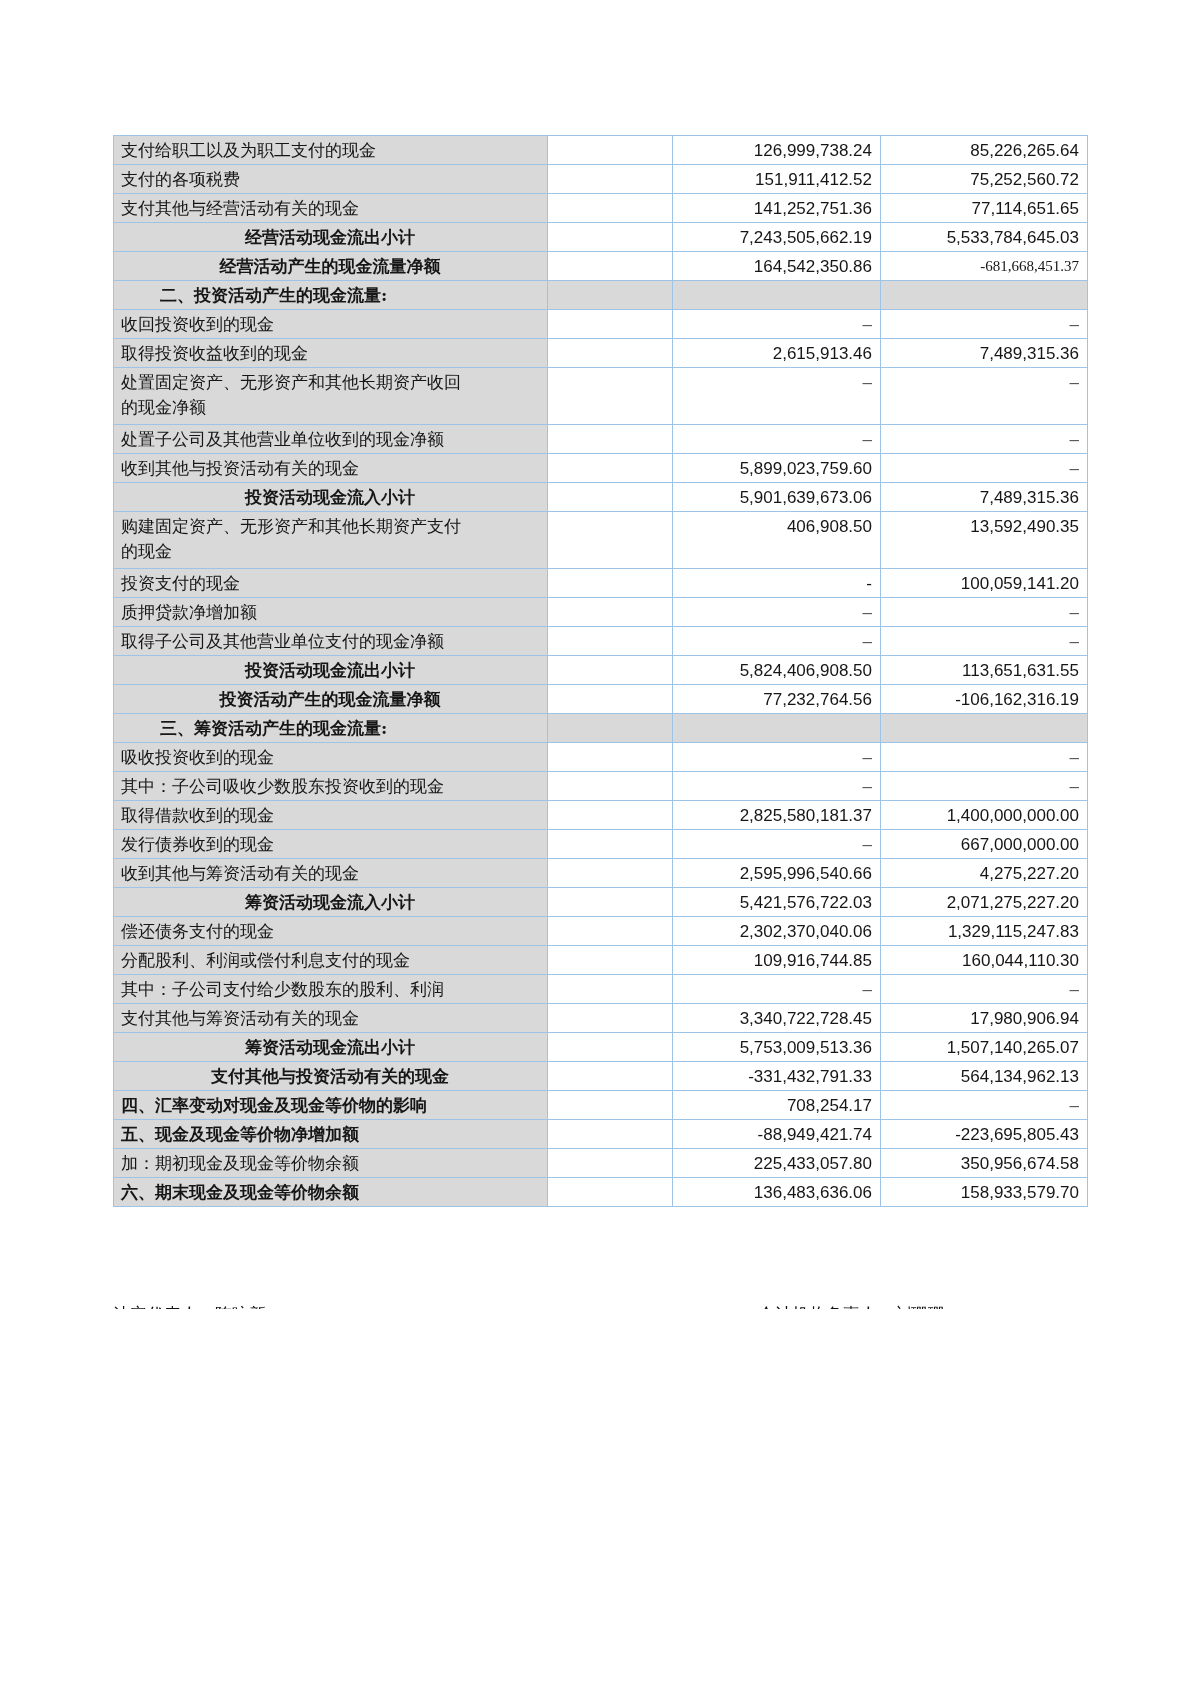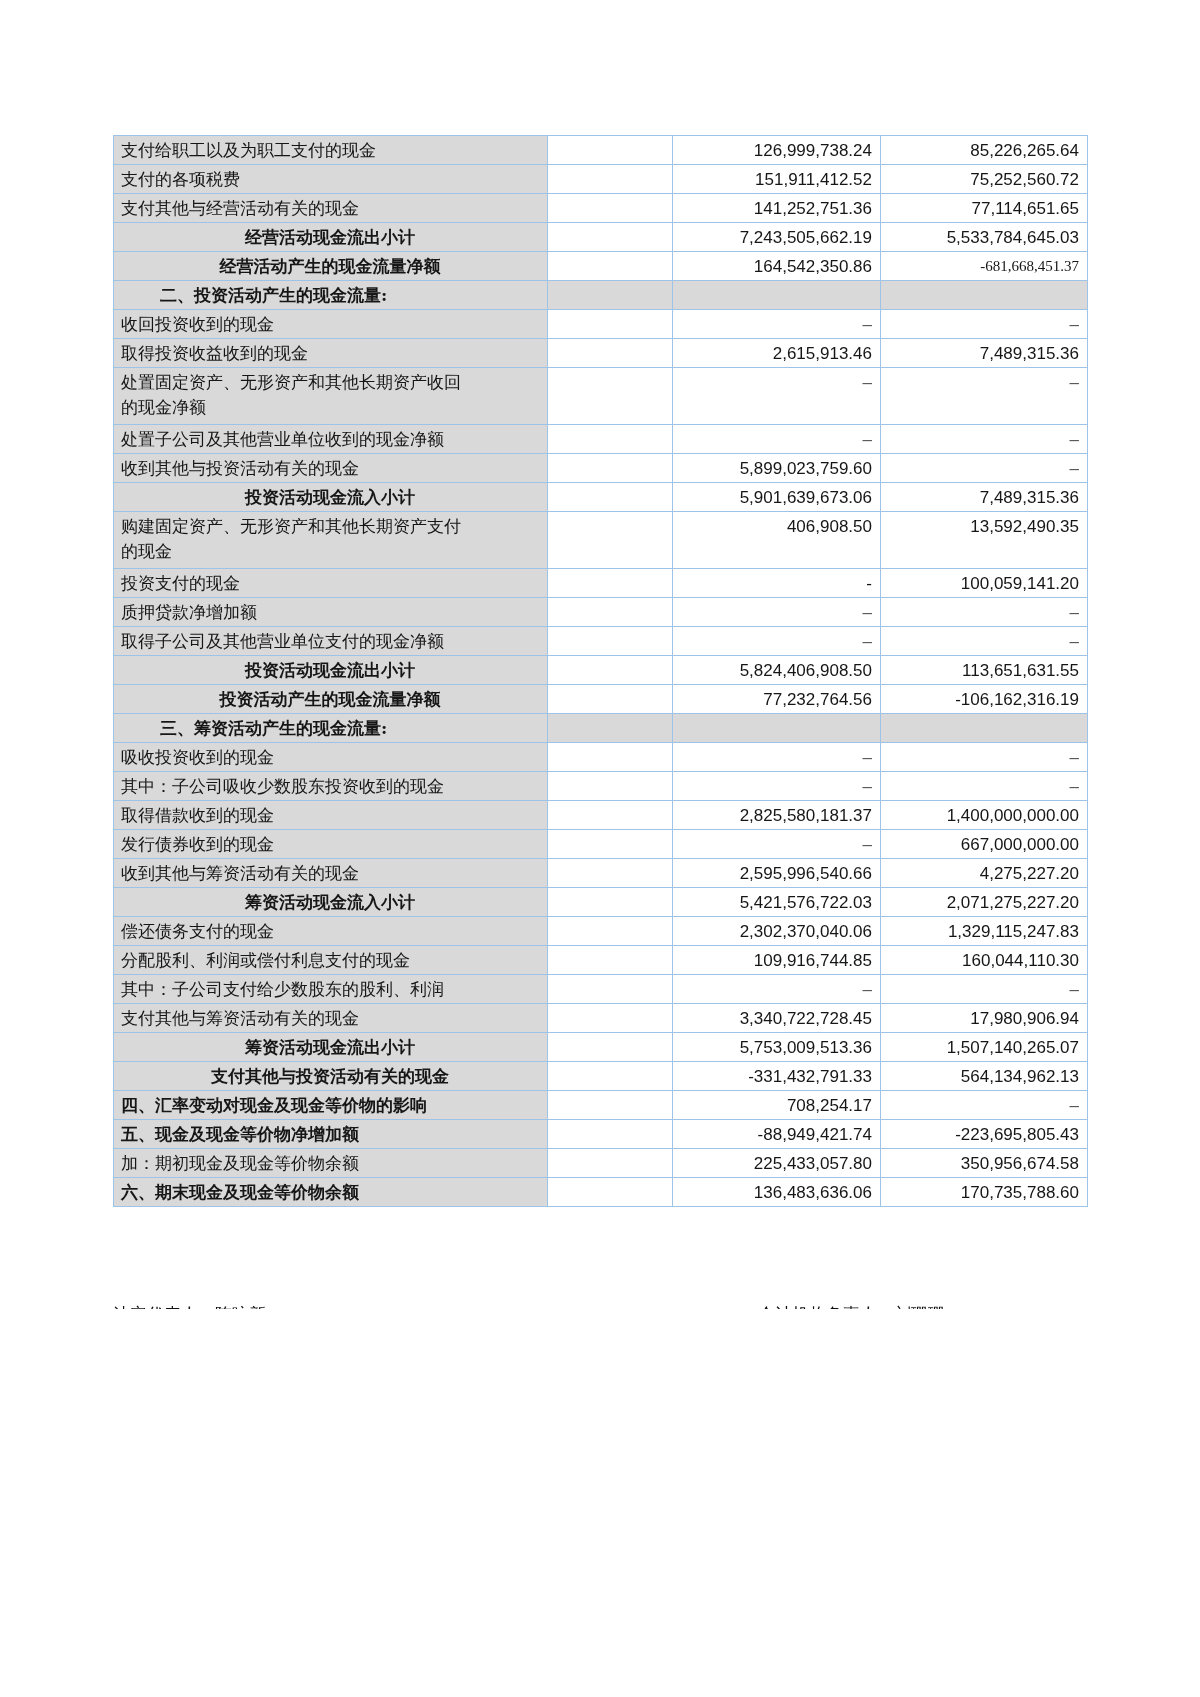--- a/index.html
+++ b/index.html
@@ -289,21 +289,21 @@
         <tr class="row item">
           <td class="c-label">加：期初现金及现金等价物余额</td>
           <td class="c-note"></td>
           <td class="c-val">225,433,057.80</td>
           <td class="c-val">350,956,674.58</td>
         </tr>
         <tr class="row grand">
           <td class="c-label">六、期末现金及现金等价物余额</td>
           <td class="c-note"></td>
           <td class="c-val">136,483,636.06</td>
-          <td class="c-val">170,735,788.60</td>
+          <td class="c-val">158,933,579.70</td>
         </tr>
       </tbody>
   </table>
 
   <div class="signatures">
     <span class="sig-1">法定代表人：陈咏新</span>
     <span class="sig-2">主管会计工作负责人：刘珊珊</span>
     <span class="sig-3">会计机构负责人：刘珊珊</span>
   </div>
 

